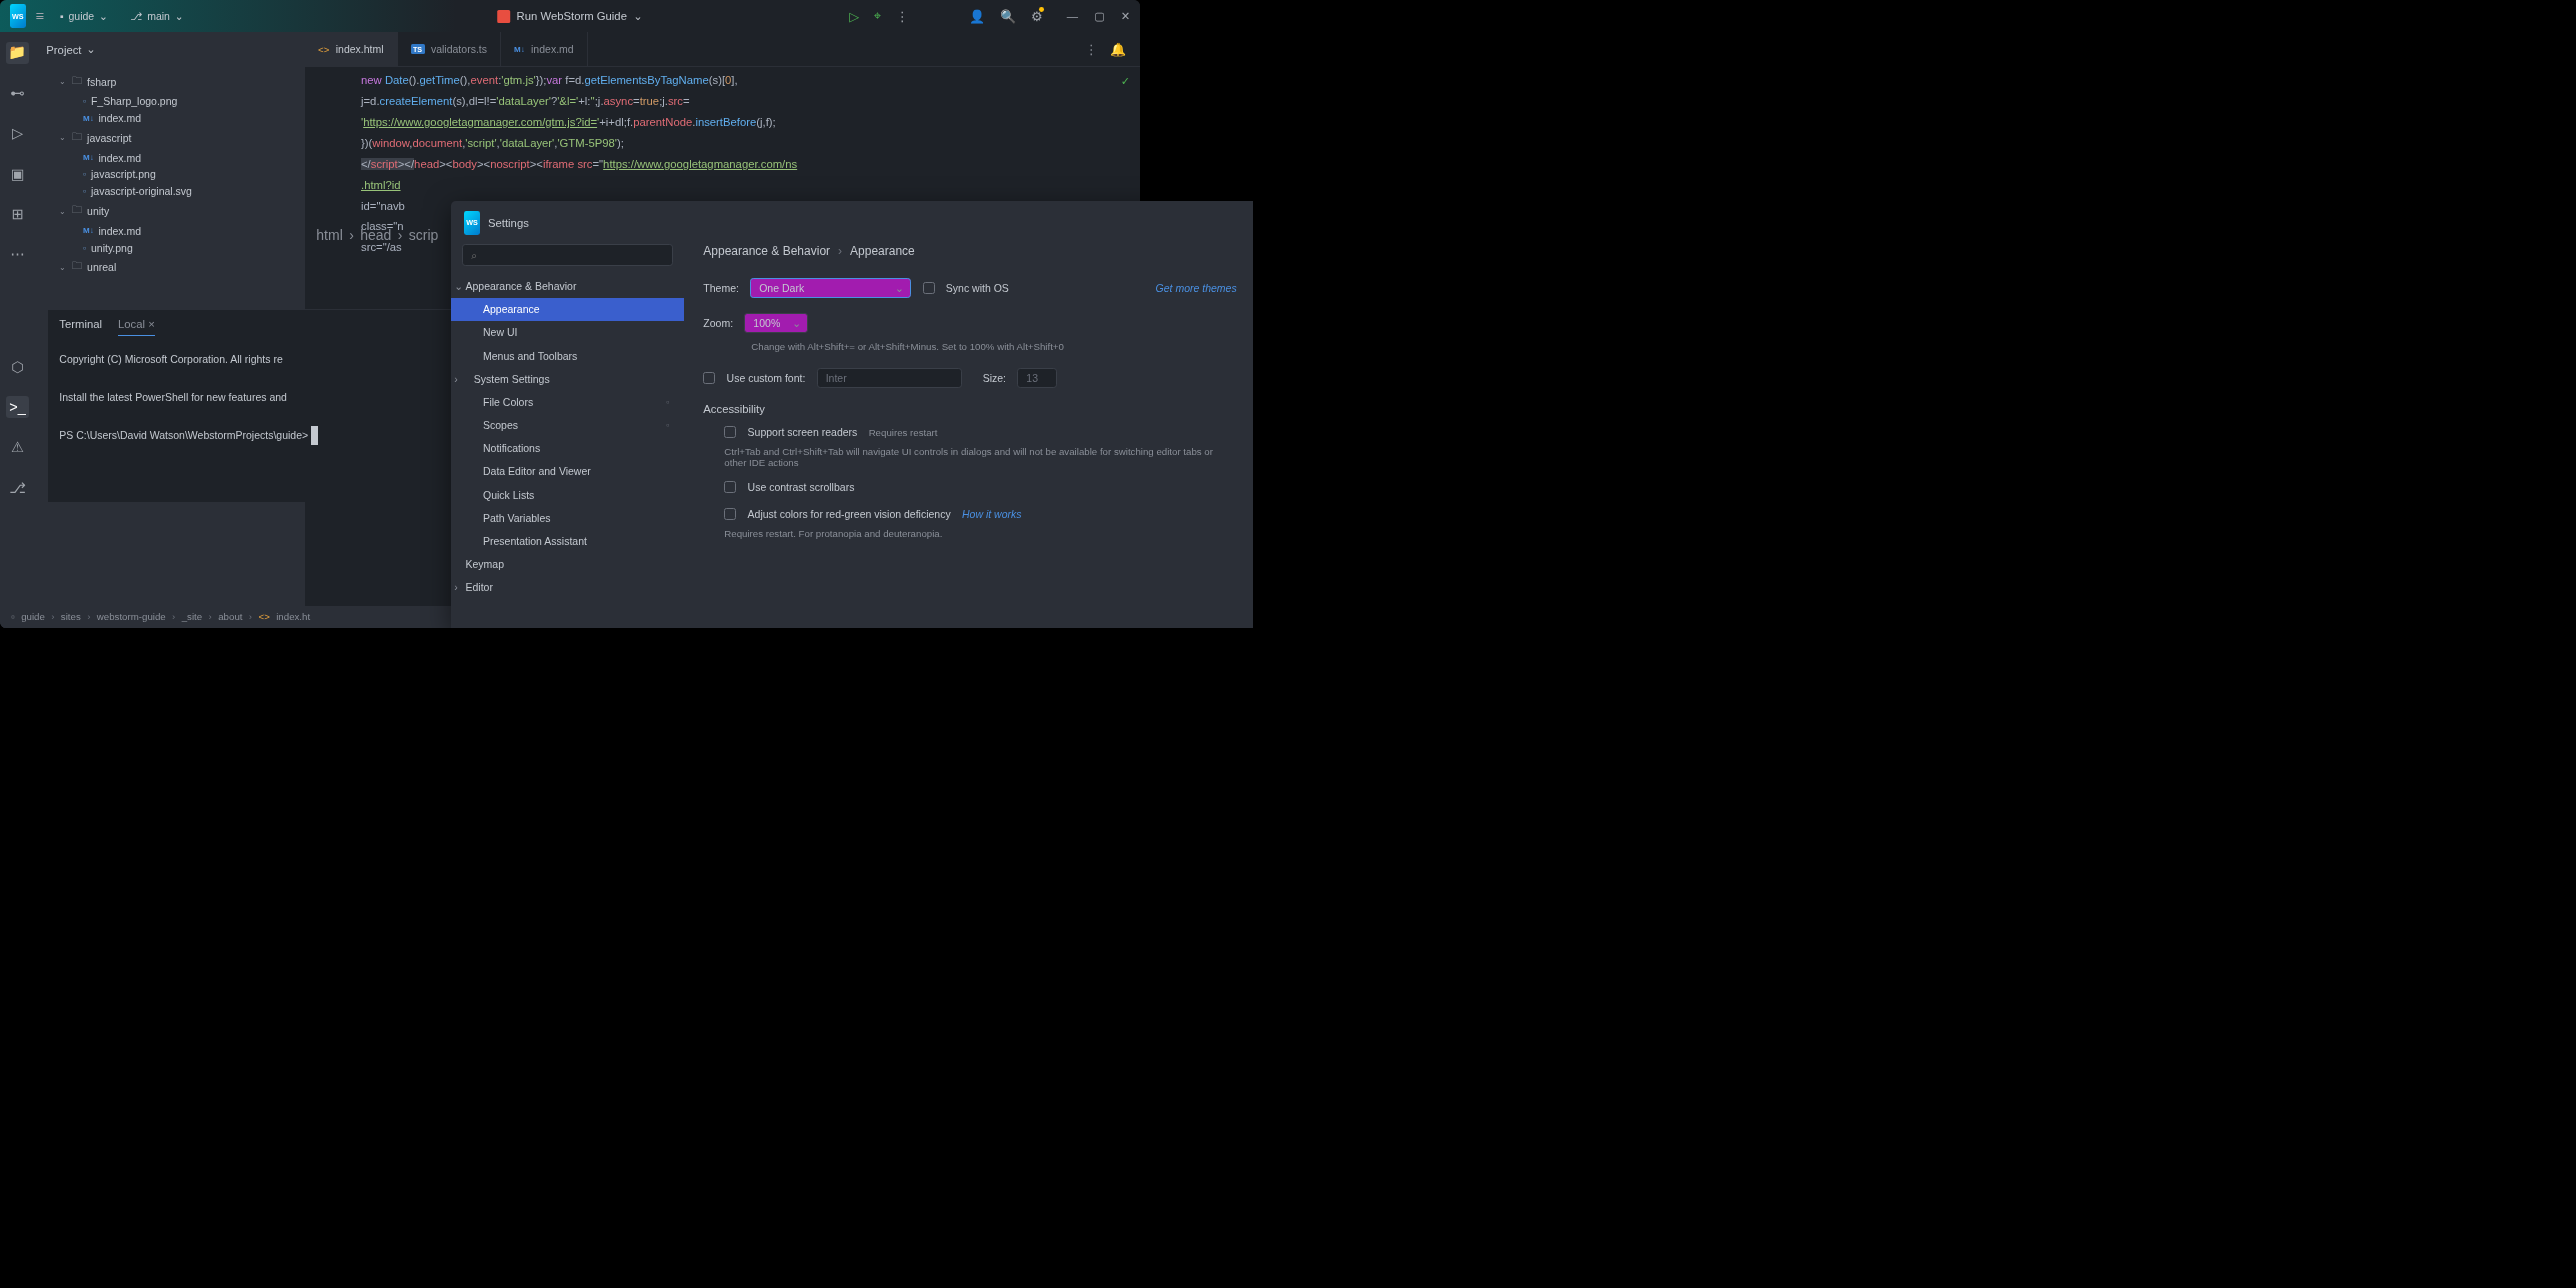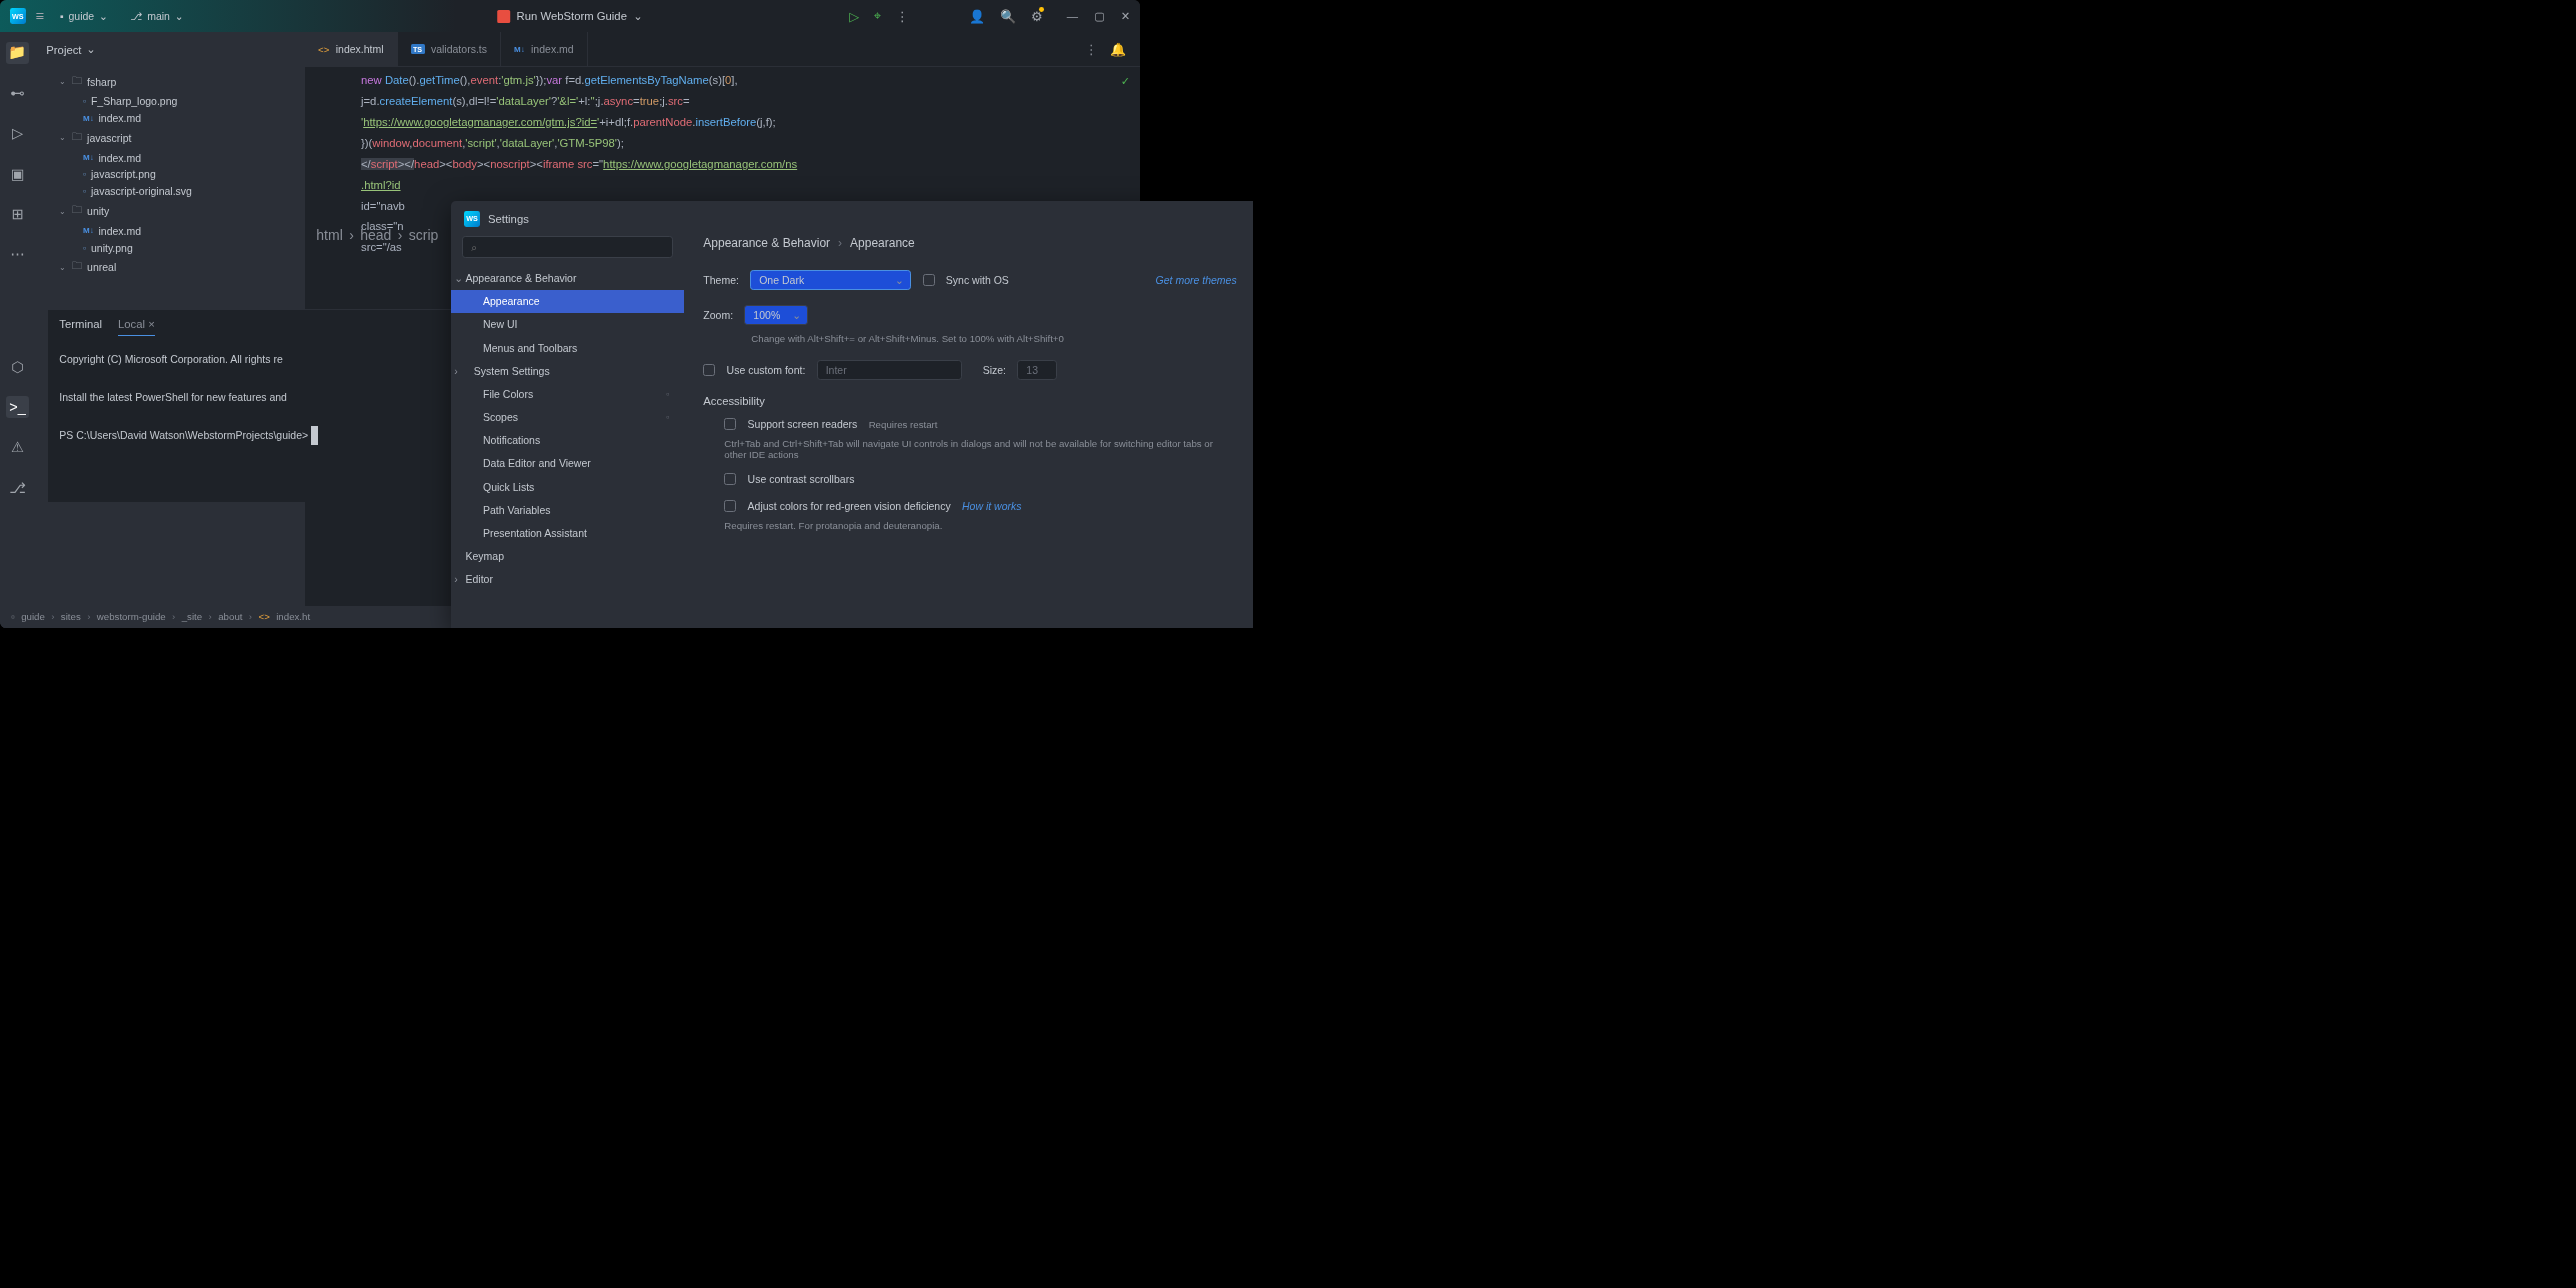--- a/index.html
+++ b/index.html
@@ -1,19 +1,19 @@
 <!DOCTYPE html>
 <html style="font-size:13px"><head>
 <meta charset="utf-8">
 <style>
 * { margin: 0; padding: 0; box-sizing: border-box; font-family: -apple-system, BlinkMacSystemFont, "Segoe UI", sans-serif; }
 body { background: #000; width: 1253px; height: 628px; overflow: hidden; position: relative; }
 .window { width: 1140px; height: 628px; background: #1e2228; border-radius: 6.4px; overflow: hidden; position: relative; }
 .titlebar { height: 32px; background: linear-gradient(90deg, #0d5b5b 0%, #1e2228 40%); display: flex; align-items: center; padding: 0 9.7px; gap: 9.7px; }
-.ws-icon { width: 16px; height: 16px; background: linear-gradient(135deg, #00d8ff, #007acc); border-radius: 2.4px; display: flex; align-items: center; justify-content: center; font-size: 7.2px; font-weight: bold; color: #fff; }
+.ws-icon { width: 16px; height: 24px; background: linear-gradient(135deg, #00d8ff, #007acc); border-radius: 2.4px; display: flex; align-items: center; justify-content: center; font-size: 7.2px; font-weight: bold; color: #fff; }
 .hamburger { color: #a0a5ac; font-size: 14.5px; cursor: pointer; }
 .titlebar-group { display: flex; align-items: center; gap: 4.8px; color: #c4c9d0; font-size: 10.5px; cursor: pointer; padding: 3.2px 6.4px; border-radius: 3.2px; }
 .titlebar-center { position: absolute; left: 50%; transform: translateX(-50%); display: flex; align-items: center; gap: 6.4px; color: #c4c9d0; font-size: 11.3px; }
 .red-box { width: 13px; height: 13px; background: #e84e40; border-radius: 1.6px; }
 .titlebar-right { margin-left: auto; display: flex; align-items: center; gap: 14.5px; }
 .tb-icon { color: #a0a5ac; font-size: 13px; cursor: pointer; }
 .run-icon { color: #4caf50; }
 .bug-icon { color: #4caf50; }
 .gear-dot { position: relative; }
 .gear-dot::after { content: ''; position: absolute; top: -1.6px; right: -1.6px; width: 4.8px; height: 4.8px; background: #ffc107; border-radius: 50%; }
@@ -77,21 +77,21 @@
 .nav-item.group::before { content: '⌄'; position: absolute; left: 3.2px; font-size: 10.5px; color: #8a8f98; }
 .nav-item.collapsed::before { content: '›'; }
 .nav-item.selected { background: #3a5fcd; color: #fff; }
 .nav-item.sub { padding-left: 32px; }
 .nav-badge { margin-left: auto; color: #6b707a; font-size: 8.9px; }
 
 .settings-content { flex: 1; padding: 0 19.3px; color: #c4c9d0; font-size: 10.5px; }
 .settings-breadcrumb { font-size: 12px; margin-bottom: 19.3px; display: flex; gap: 8px; align-items: center; }
 .settings-breadcrumb .chev2 { color: #6b707a; }
 .row { display: flex; align-items: center; gap: 11.3px; margin-bottom: 14.5px; }
-.select { background: #1d4ed8; border: 0.8px solid #4a90e2; border-radius: 3.2px; padding: 3.2px 24px 3.2px 8px; color: #c4c9d0; font-size: 10.5px; min-width: 161px; position: relative; }
+.select { background: #a21caf; border: 0.8px solid #4a90e2; border-radius: 3.2px; padding: 3.2px 24px 3.2px 8px; color: #c4c9d0; font-size: 10.5px; min-width: 161px; position: relative; }
 .select.plain { border-color: #3a3f48; min-width: 64px; }
 .select::after { content: '⌄'; position: absolute; right: 6.4px; color: #8a8f98; }
 .checkbox { width: 12px; height: 12px; border: 0.8px solid #6b707a; border-radius: 2.4px; }
 .link { color: #4a90e2; cursor: pointer; font-style: italic; }
 .hint { color: #8a8f98; font-size: 9.7px; }
 .section-title { margin: 14.5px 0 11.3px; font-size: 11.3px; }
 .indent { margin-left: 21px; }
 .input-disabled { background: #1e2228; border: 0.8px solid #3a3f48; border-radius: 3.2px; padding: 3.2px 8px; color: #6b707a; min-width: 145px; }
 .check-green { position: absolute; right: 9.7px; top: 8px; color: #4caf50; font-size: 11.3px; }
 </style>

